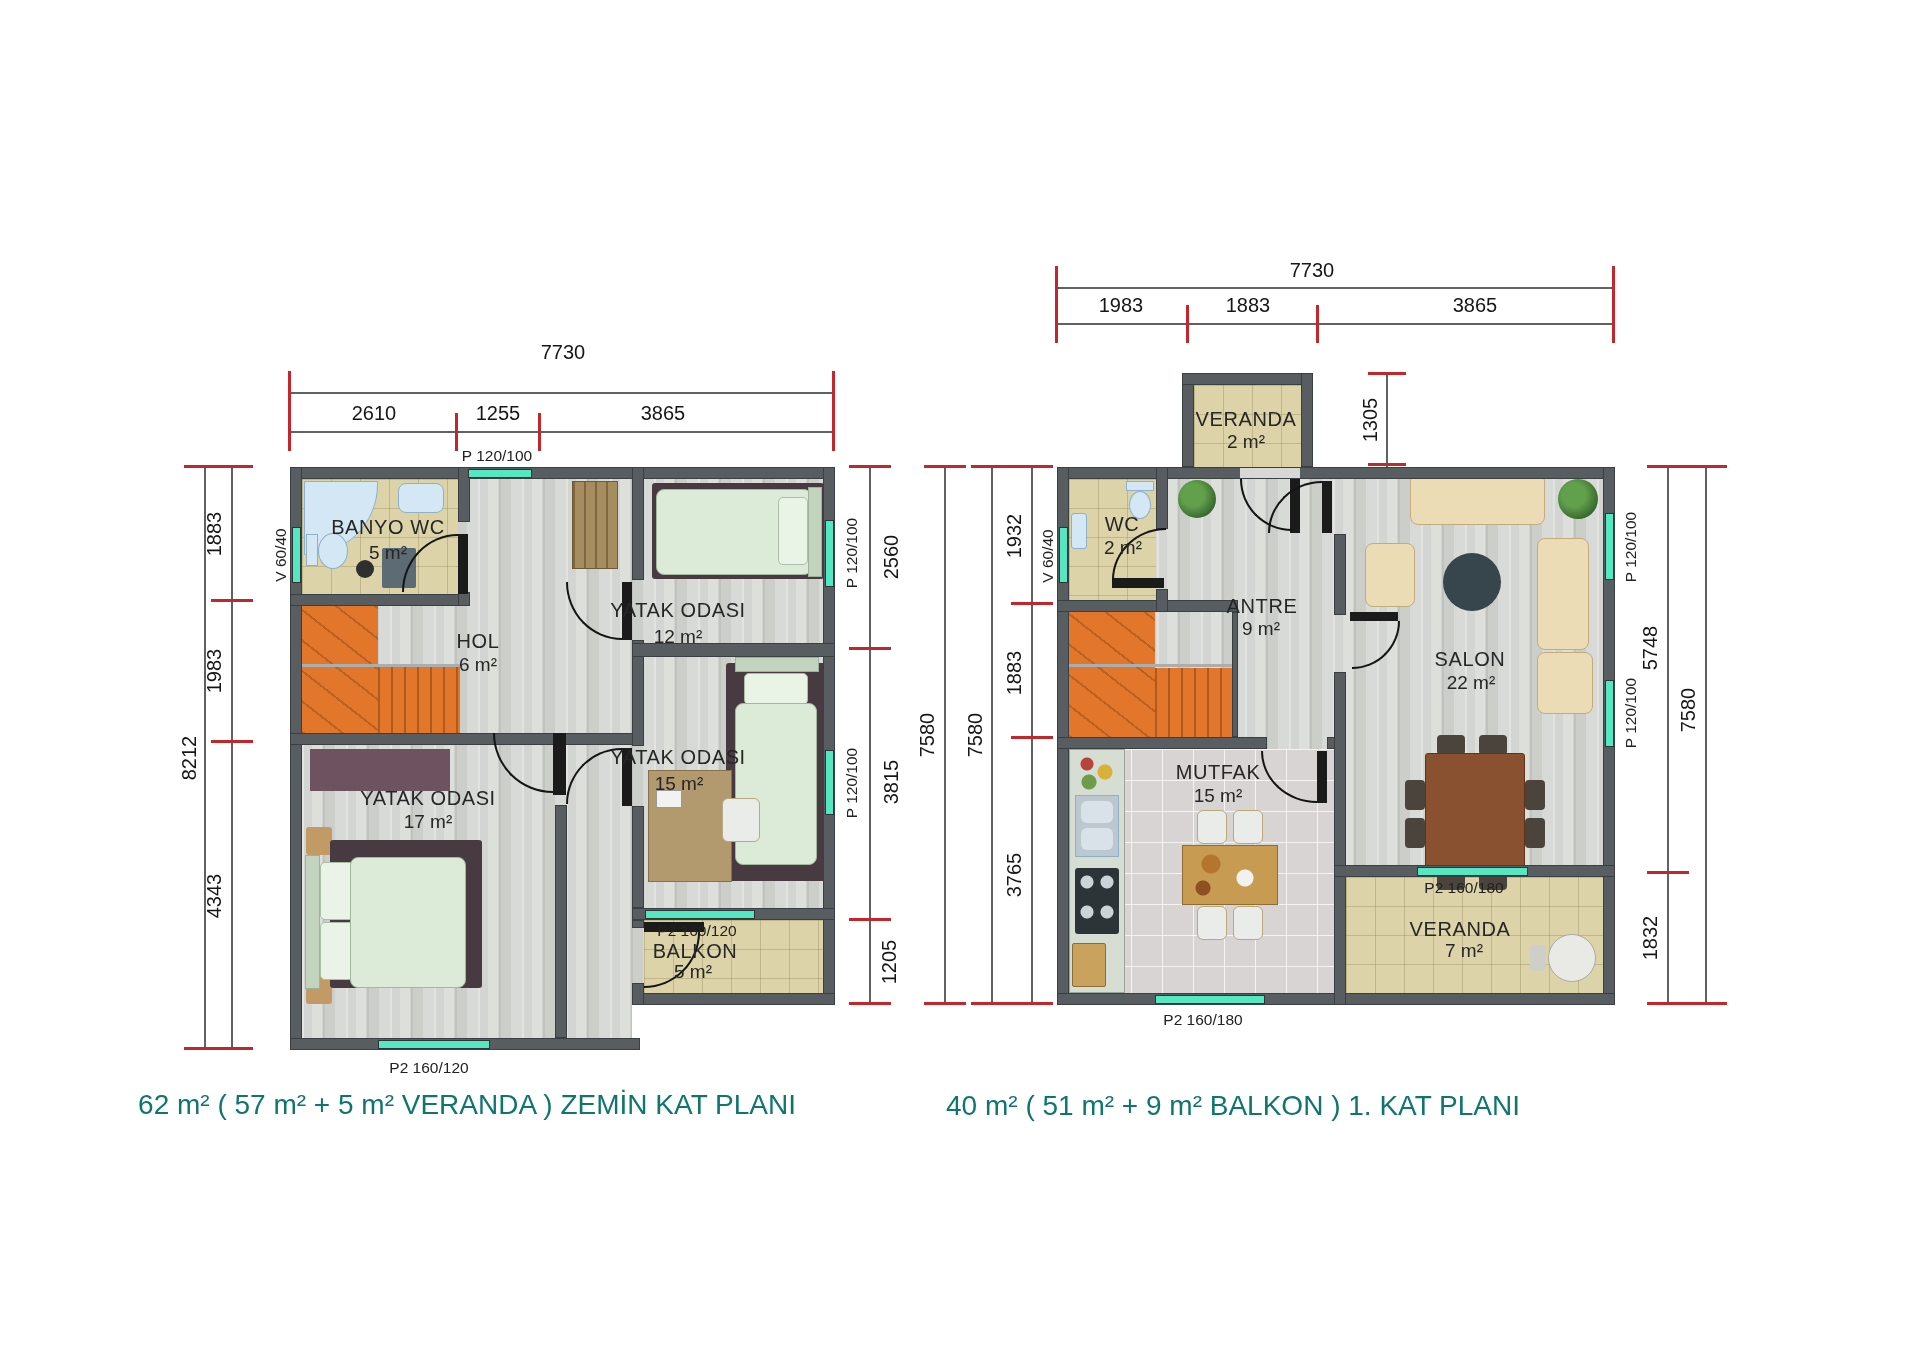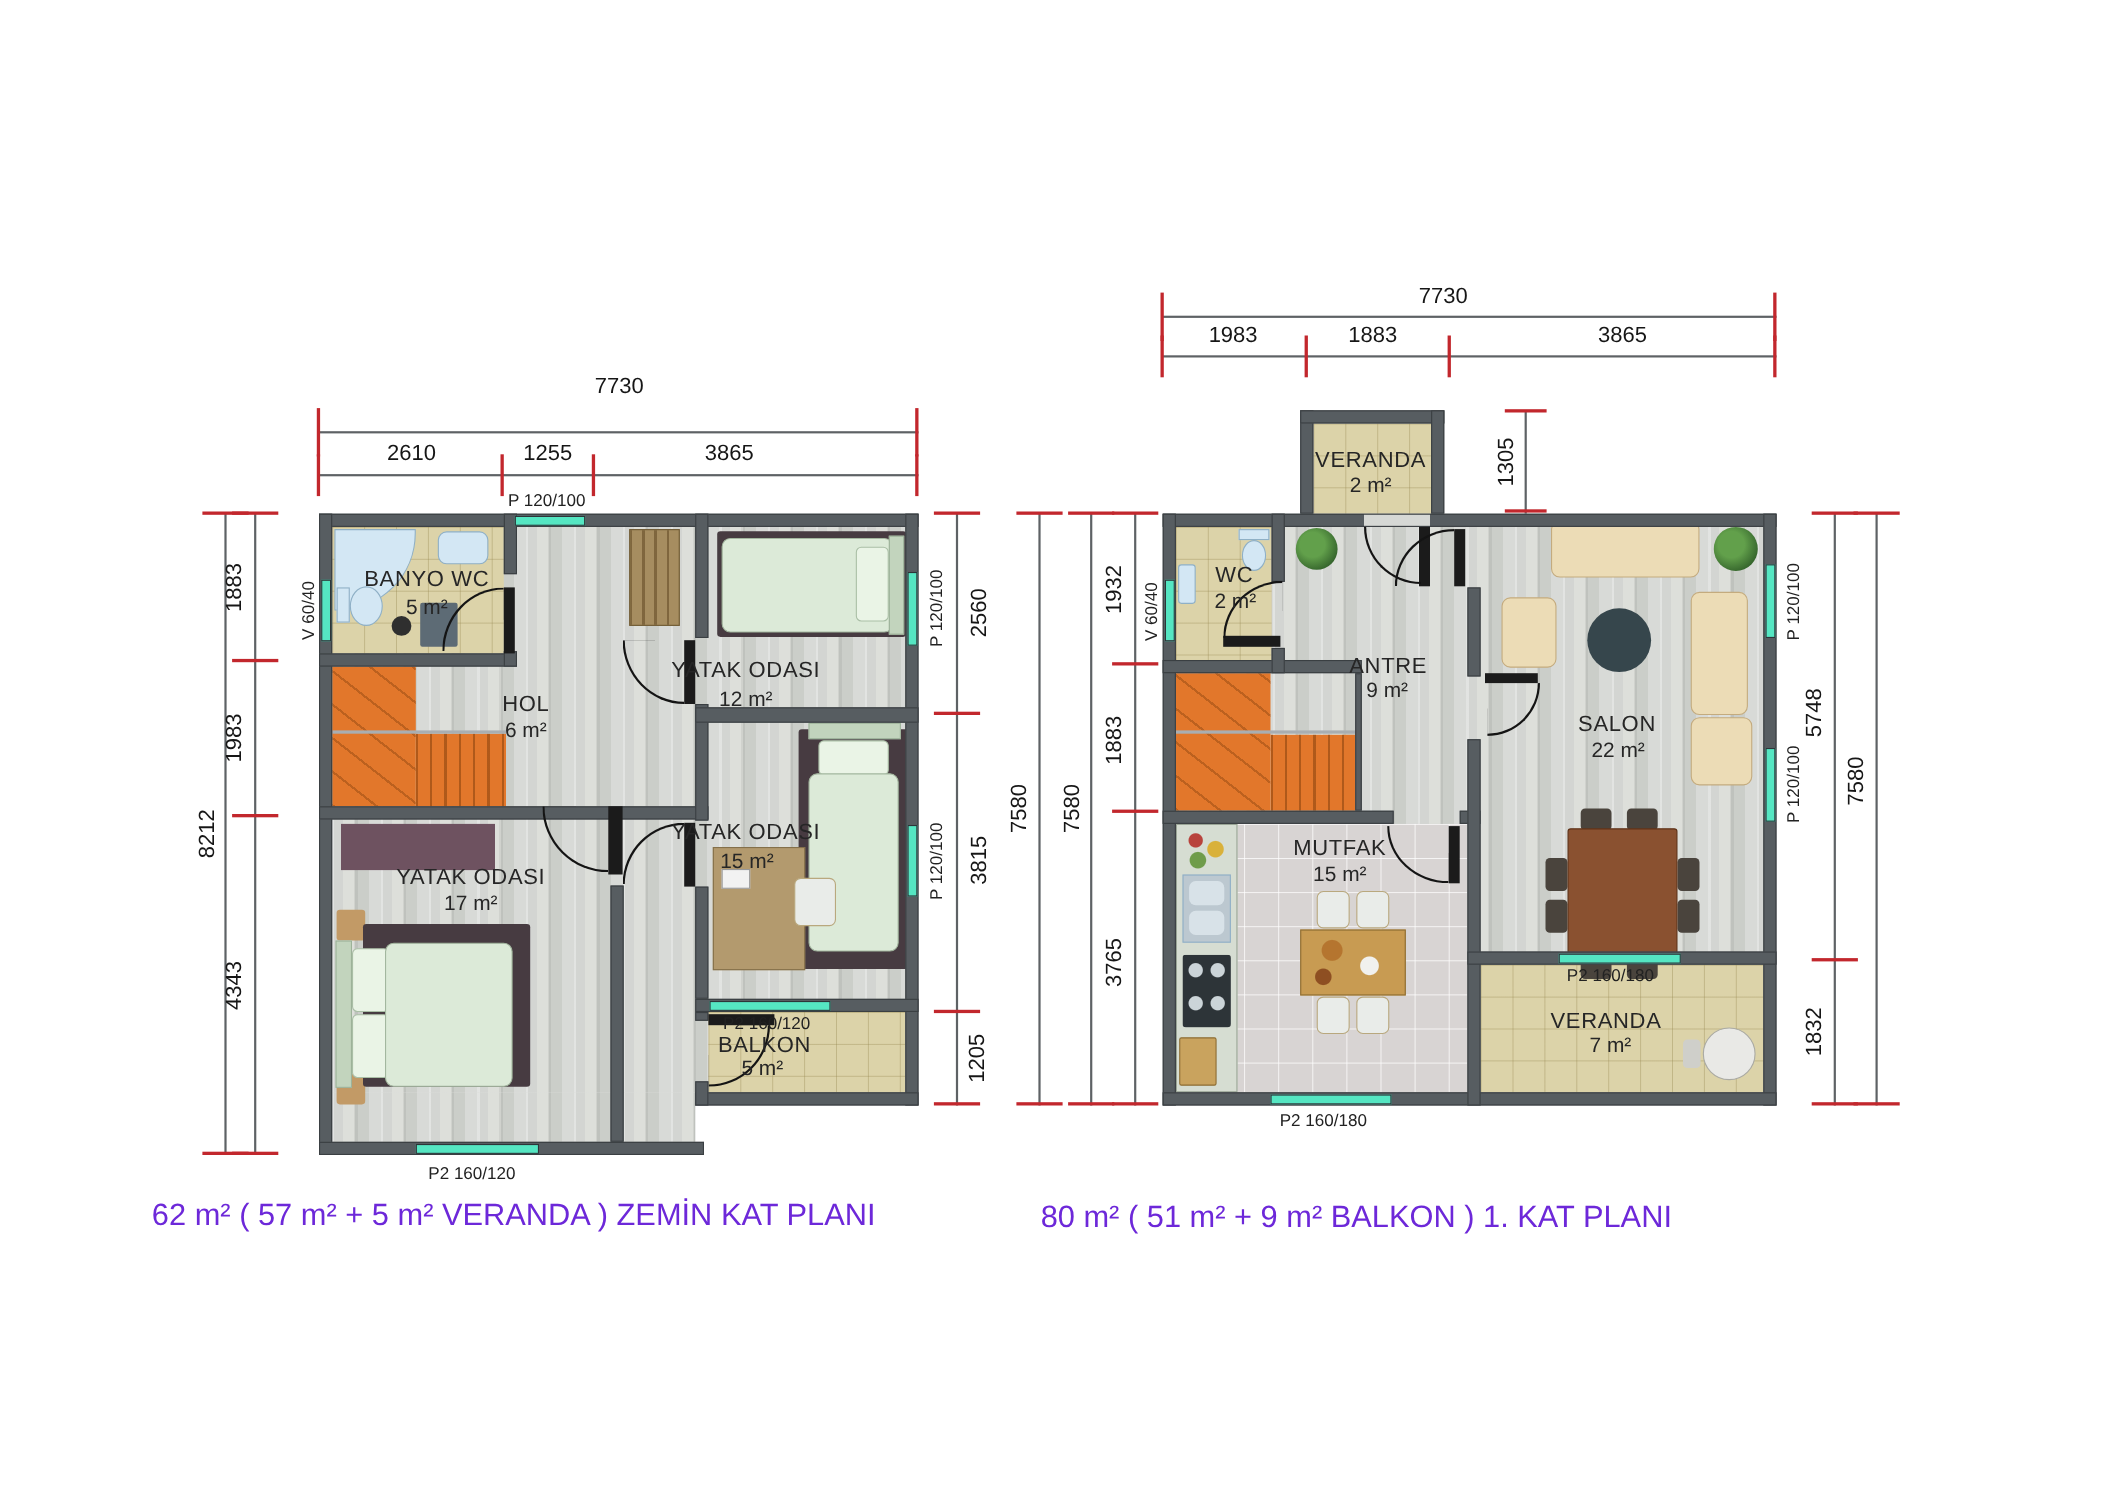--- a/index.html
+++ b/index.html
@@ -27,21 +27,21 @@
   .arc-bl{border-bottom:2px solid #141414;border-left:2px solid #141414;border-bottom-left-radius:100%}
   .arc-br{border-bottom:2px solid #141414;border-right:2px solid #141414;border-bottom-right-radius:100%}
   .dline{position:absolute;background:#5e6265}
   .tick{position:absolute;background:#c2272d}
   .t{position:absolute;transform:translate(-50%,-50%);white-space:nowrap}
   .tv{position:absolute;transform:translate(-50%,-50%) rotate(-90deg);white-space:nowrap}
   .dim{font-size:20px}
   .wlabel{font-size:15.5px;color:#222}
   .rname{font-size:20px;letter-spacing:.6px;color:#262626}
   .rarea{font-size:19px;color:#262626}
-  .cap{font-size:28px;color:#6d28d9}
+  .cap{font-size:28px;color:#0f766e}
   .furn{position:absolute;box-sizing:border-box}
   .fix{position:absolute;background:#d3e7f4;border:1.5px solid #8fb0c6;box-sizing:border-box}
   .rug{position:absolute;background:#473b41;border-radius:3px}
   .bedbody{position:absolute;background:#dcead8;border:1px solid #a3b79f;border-radius:8px}
   .pillow{position:absolute;background:#eaf4e6;border:1px solid #aabfa6;border-radius:5px}
   .headb{position:absolute;background:#c2d4bd;border:1px solid #9db299}
   .sofa{position:absolute;background:#ecdcb6;border:1px solid #c4ab7e;border-radius:8px}
   .ctable{position:absolute;background:#36464c;border-radius:50%}
   .chair{position:absolute;background:#e9ece9;border:1px solid #b9a87e;border-radius:6px}
   .chair-dk{position:absolute;background:#4a443d;border-radius:4px}
@@ -342,15 +342,15 @@
     <div class="tick" style="left:1647px;top:1002px;width:42px;height:3px"></div>
     <div class="tv dim" style="left:1650px;top:648px">5748</div>
     <div class="tv dim" style="left:1650px;top:938px">1832</div>
     <div class="dline" style="left:1705px;top:467px;width:2px;height:538px"></div>
     <div class="tick" style="left:1685px;top:465px;width:42px;height:3px"></div>
     <div class="tick" style="left:1685px;top:1002px;width:42px;height:3px"></div>
     <div class="tv dim" style="left:1688px;top:710px">7580</div>
   </div>
 
   <div class="t cap" style="left:467px;top:1105px">62 m²  ( 57 m² + 5 m²  VERANDA ) ZEMİN KAT  PLANI</div>
-  <div class="t cap" style="left:1233px;top:1106px">80 m² ( 51 m² + 9 m² BALKON ) 1. KAT  PLANI</div>
+  <div class="t cap" style="left:1233px;top:1106px">40 m² ( 51 m² + 9 m² BALKON ) 1. KAT  PLANI</div>
 
 </div>
 
 </body></html>

